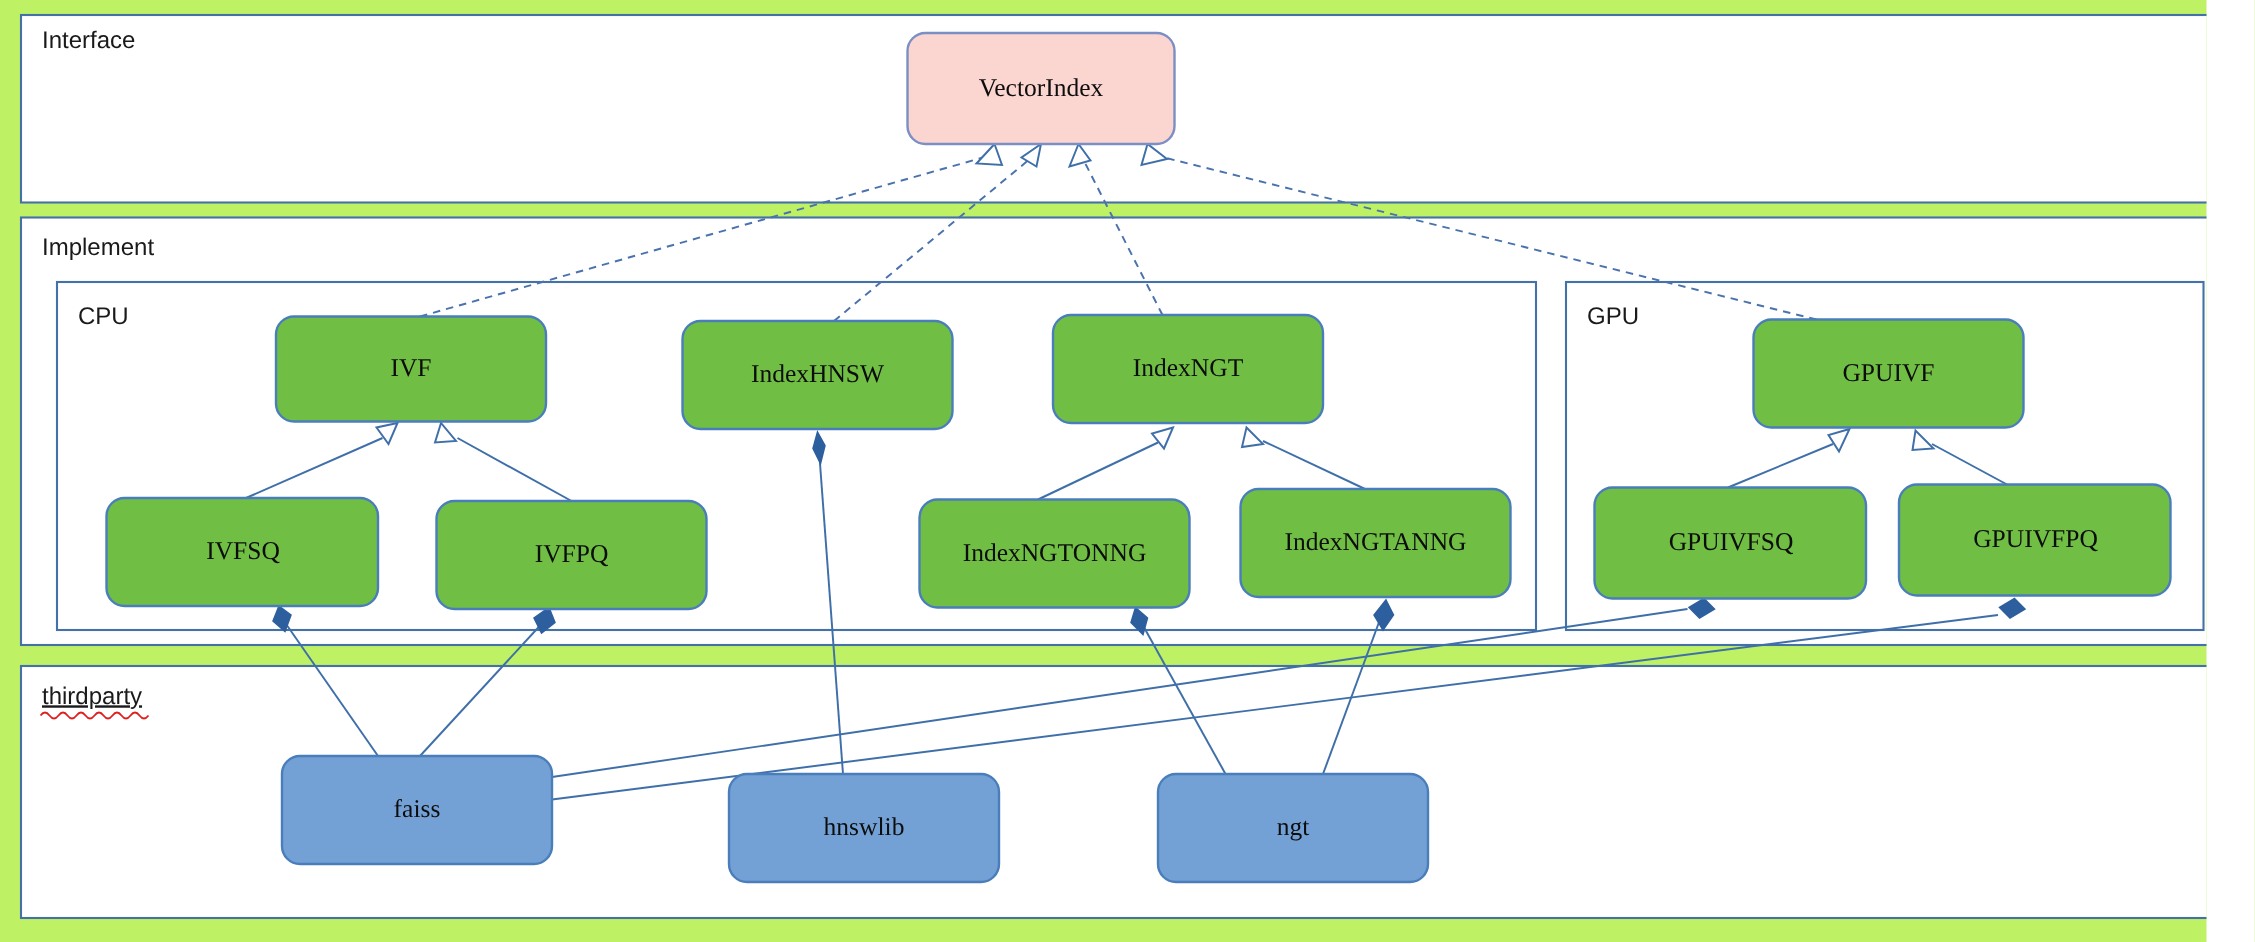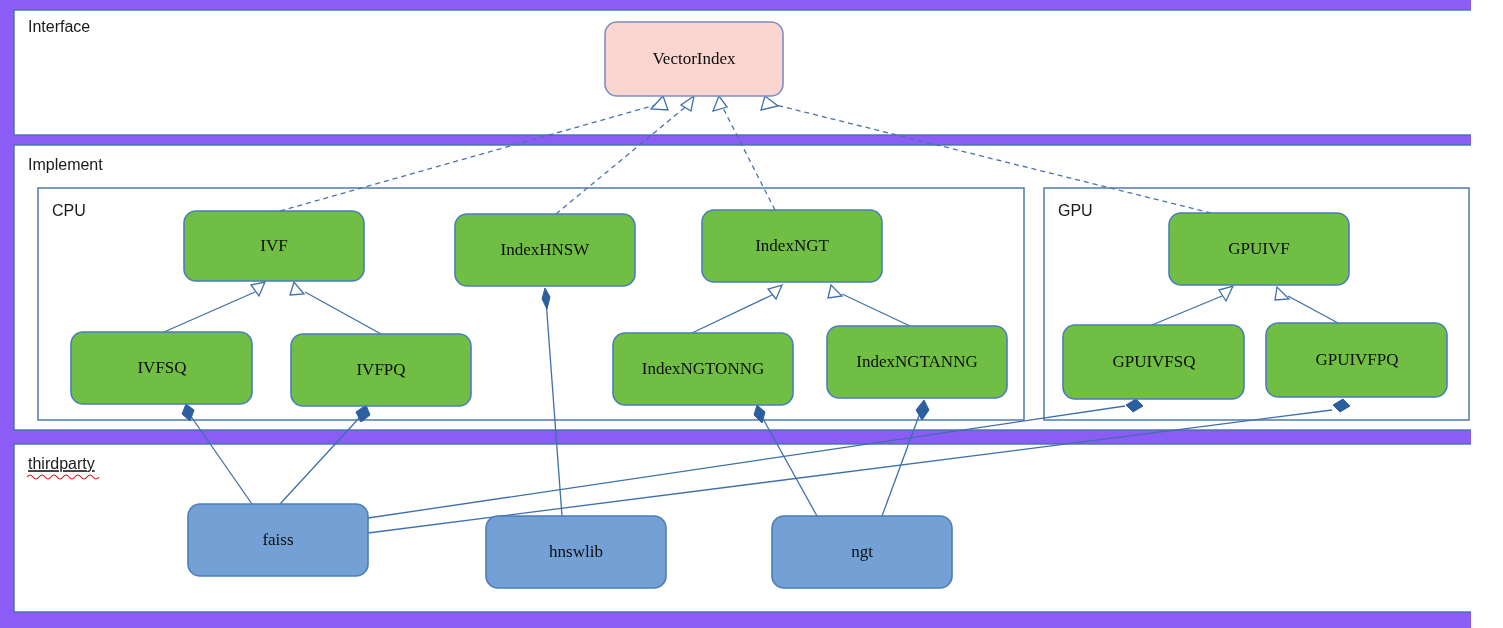--- a/index.html
+++ b/index.html
@@ -7,21 +7,21 @@
     padding: 0;
     background: #ffffff;
   }
   body {
     font-family: "Liberation Sans", sans-serif;
   }
   #diagram-root {
     position: relative;
     width: 1471px;
     height: 628px;
-    background: #8b5cf6;
+    background: #bef264;
     overflow: hidden;
   }
   svg.diagram {
     display: block;
     width: 1503px;
     height: 628px;
   }
   .frame-rect {
     fill: #ffffff;
     stroke: #4472a8;

